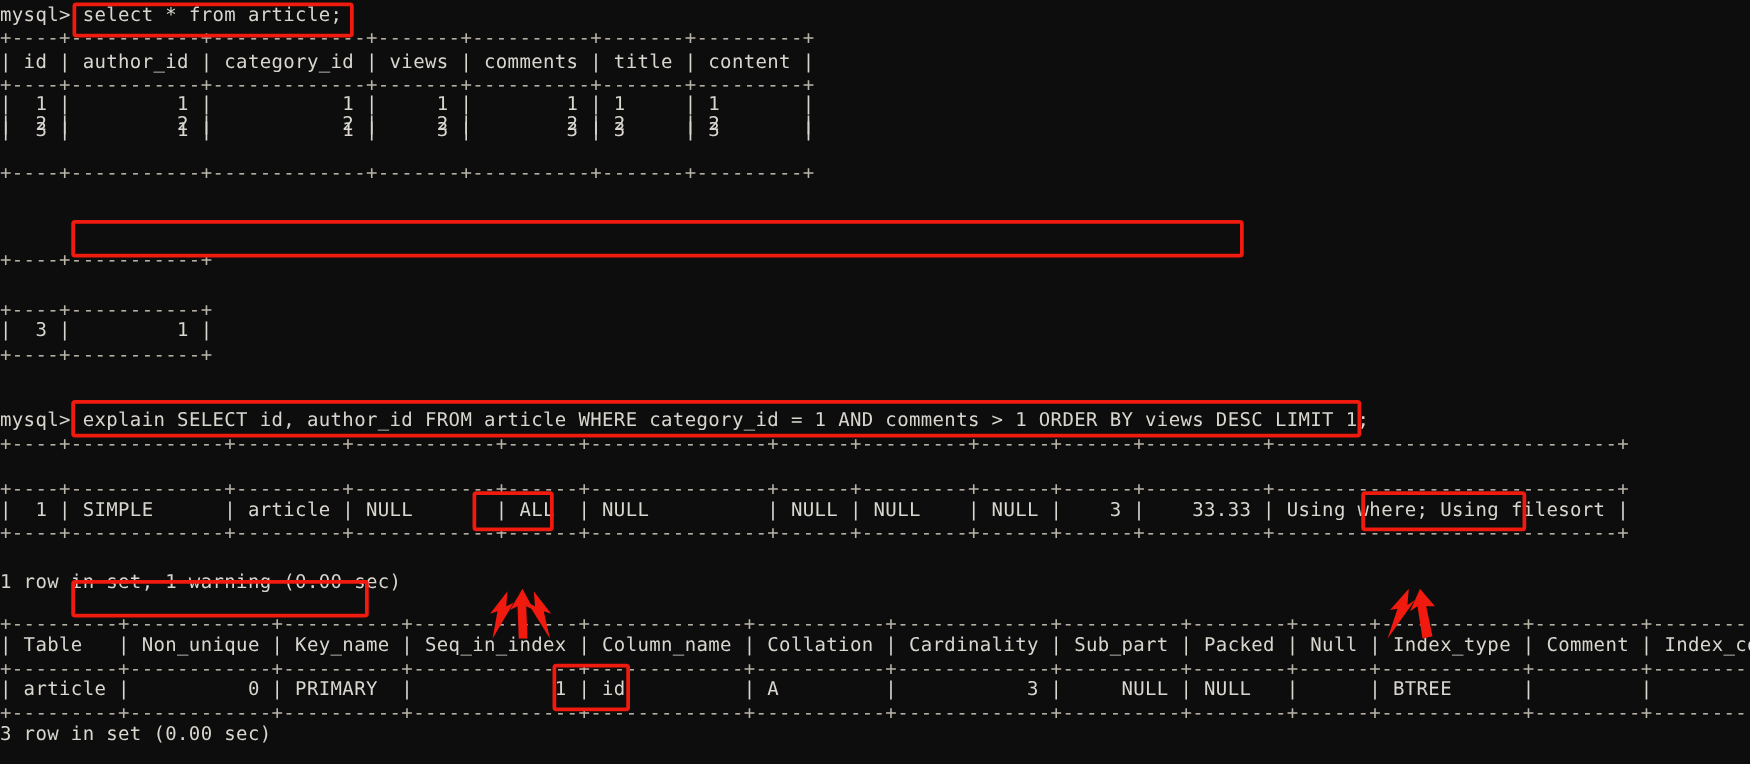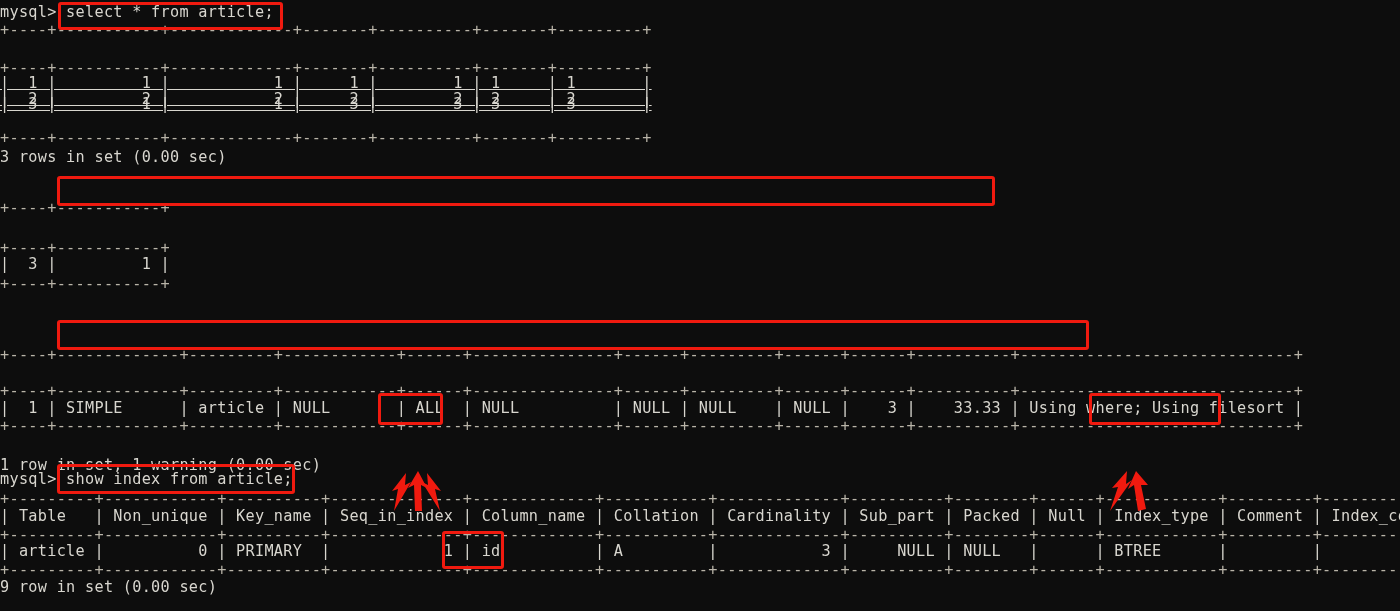--- a/index.html
+++ b/index.html
@@ -32,21 +32,20 @@
     font-family: "DejaVu Sans Mono", "Liberation Mono", monospace;
     font-size: 15.2px;
     line-height: 24px;
     color: #d8d6cf;
   }
   .rule {
     color: #b9b4a8;
   }
   .tight {
     line-height: 16px;
-    text-decoration: underline;
   }
   
   .box {
     position: absolute;
     border: 3px solid #f01a0f;
     border-radius: 3px;
     box-sizing: border-box;
     pointer-events: none;
   }
   .arrow {
@@ -56,48 +55,48 @@
   .arrow svg { display: block; }
 </style>
 </head>
 <body>
 
 <div id="terminal">
 
   
   <div class="line" style="top:0px"><span>mysql&gt; </span><span>select * from article;</span></div>
   <div class="line rule" style="top:18px">+----+-----------+-------------+-------+----------+-------+---------+</div>
+  <div class="line" style="top:37px">| id | author_id | category_id | views | comments | title | content |</div>
   <div class="line rule" style="top:56px">+----+-----------+-------------+-------+----------+-------+---------+</div>
   <div class="line tight" style="top:75px">|  1 |         1 |           1 |     1 |        1 | 1     | 1       |</div>
   <div class="line tight" style="top:91px">|  2 |         2 |           2 |     2 |        2 | 2     | 2       |</div>
   <div class="line tight" style="top:96px">|  3 |         1 |           1 |     3 |        3 | 3     | 3       |</div>
   <div class="line rule" style="top:126px">+----+-----------+-------------+-------+----------+-------+---------+</div>
-  <div class="line" style="top:145px">3 rows in set (0.00 sec)</div>
 
   
   <div class="line rule" style="top:196px">+----+-----------+</div>
   <div class="line rule" style="top:236px">+----+-----------+</div>
   <div class="line" style="top:252px">|  3 |         1 |</div>
   <div class="line rule" style="top:272px">+----+-----------+</div>
 
   
+  <div class="line" style="top:324px"><span>mysql&gt; </span><span>explain SELECT id, author_id FROM article WHERE category_id = 1 AND comments &gt; 1 ORDER BY views DESC LIMIT 1;</span></div>
   <div class="line rule" style="top:343px">+----+-------------+---------+------------+------+---------------+------+---------+------+------+----------+-----------------------------+</div>
   <div class="line rule" style="top:379px">+----+-------------+---------+------------+------+---------------+------+---------+------+------+----------+-----------------------------+</div>
   <div class="line" style="top:396px">|  1 | SIMPLE      | article | NULL       | ALL  | NULL          | NULL | NULL    | NULL |    3 |    33.33 | Using where; Using filesort |</div>
   <div class="line rule" style="top:414px">+----+-------------+---------+------------+------+---------------+------+---------+------+------+----------+-----------------------------+</div>
   <div class="line" style="top:453px">1 row in set, 1 warning (0.00 sec)</div>
 
   
-  <div class="line" style="top:467px"><span>mysql&gt; </span><span>show index from article;</span></div>
   <div class="line rule" style="top:487px">+---------+------------+----------+--------------+-------------+-----------+-------------+----------+--------+------+------------+---------+---------------+</div>
   <div class="line" style="top:504px">| Table   | Non_unique | Key_name | Seq_in_index | Column_name | Collation | Cardinality | Sub_part | Packed | Null | Index_type | Comment | Index_comment |</div>
   <div class="line rule" style="top:523px">+---------+------------+----------+--------------+-------------+-----------+-------------+----------+--------+------+------------+---------+---------------+</div>
   <div class="line" style="top:539px">| article |          0 | PRIMARY  |            1 | id          | A         |           3 |     NULL | NULL   |      | BTREE      |         |               |</div>
   <div class="line rule" style="top:558px">+---------+------------+----------+--------------+-------------+-----------+-------------+----------+--------+------+------------+---------+---------------+</div>
-  <div class="line" style="top:575px">9 row in set (0.00 sec)</div>
+  <div class="line" style="top:575px">3 row in set (0.00 sec)</div>
 
   
   <div class="box" style="left:58px;  top:2px;   width:225px; height:28px;"></div>
   <div class="box" style="left:57px;  top:176px; width:938px; height:30px;"></div>
   <div class="box" style="left:57px;  top:320px; width:1032px; height:30px;"></div>
   <div class="box" style="left:57px;  top:464px; width:238px; height:30px;"></div>
 
   <div class="box" style="left:378px; top:393px; width:65px;  height:32px;"></div>
   <div class="box" style="left:1089px;top:393px; width:132px; height:32px;"></div>
   <div class="box" style="left:442px; top:531px; width:62px;  height:38px;"></div>

